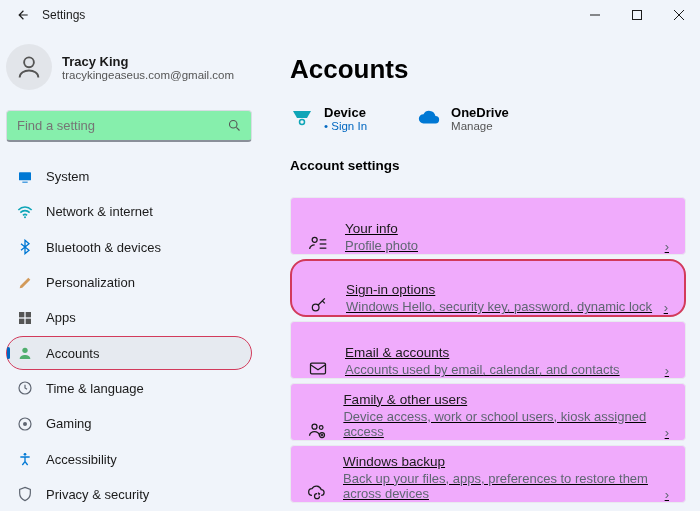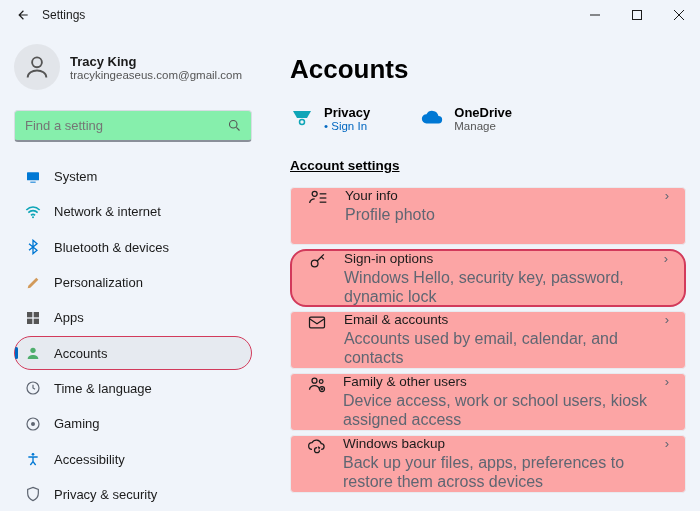--- a/index.html
+++ b/index.html
@@ -3,21 +3,21 @@
 <meta charset="utf-8">
 <style>
   * { box-sizing: border-box; margin: 0; padding: 0; font-family: "Segoe UI", sans-serif; }
   body { width: 700px; height: 511px; background: #f0f4fa; overflow: hidden; border-radius: 8px; }
   .titlebar { height: 30px; display: flex; align-items: center; padding: 0 0 0 10px; justify-content: space-between; }
   .titlebar .back { width: 26px; height: 26px; display: flex; align-items: center; justify-content: center; cursor: pointer; font-size: 14px; }
   .titlebar .title { font-size: 12px; margin-left: 6px; color: #1b1b1b; }
   .winctrls { margin-left: auto; display: flex; }
   .winctrls div { width: 42px; height: 30px; display: flex; align-items: center; justify-content: center; font-size: 11px; cursor: pointer; }
   .main { display: flex; height: calc(100% - 30px); }
-  .sidebar { width: 260px; padding: 14px 8px 0 14px; display: flex; flex-direction: column; }
+  .sidebar { width: 260px; padding: 14px 8px 0 6px; display: flex; flex-direction: column; }
   .userblock { display: flex; align-items: center; gap: 10px; margin-bottom: 20px; }
   .avatar { width: 46px; height: 46px; border-radius: 50%; background: #e2e5ea; display: flex; align-items: center; justify-content: center; }
   .userblock .nm { font-size: 13px; font-weight: 600; color: #1b1b1b; }
   .userblock .em { font-size: 11.5px; color: #555; }
   .searchwrap { position: relative; margin-bottom: 18px; }
   .search { width: 100%; height: 32px; border: 1px solid #d8dce3; border-bottom: 2px solid #8a8f99; background: #86efac; border-radius: 4px; padding: 0 32px 0 10px; font-size: 13px; outline: none; }
   .searchwrap .sicon { position: absolute; right: 10px; top: 8px; }
   .nav { flex: 1; overflow-y: auto; display: flex; flex-direction: column; gap: 2px; }
   .navitem { display: flex; align-items: center; height: 34px; padding: 0 10px; border-radius: 5px; cursor: pointer; gap: 13px; font-size: 13px; color: #1b1b1b; position: relative; border: 1px solid transparent; }
   .navitem.active { background: #e6eaf0; }
@@ -26,26 +26,26 @@
   .navitem .ic { width: 16px; height: 16px; display: flex; align-items: center; justify-content: center; }
   .content { flex: 1; padding: 24px 14px 0 30px; overflow-y: auto; }
   .content h1 { font-size: 26px; font-weight: 600; margin-bottom: 20px; }
   .toprow { display: flex; gap: 50px; margin-bottom: 26px; }
   .topitem { display: flex; gap: 10px; align-items: flex-start; }
   .topitem .tic { width: 24px; height: 24px; display: flex; align-items: center; justify-content: center; }
   .topitem .tt { font-size: 13px; font-weight: 600; }
   .topitem .ts { font-size: 11.5px; color: #555; }
   .topitem .ts.link { color: #0067c0; }
   .topitem .ts.link::before { content: "• "; }
-  h3 { font-size: 13.5px; font-weight: 600; margin-bottom: 14px; text-decoration: underline; }
-  .card { background: #fca5a5; border: 1px solid #e8eaef; border-radius: 4px; height: 58px; display: flex; align-items: flex-start; padding: 0 16px; margin-bottom: 4px; cursor: pointer; }
+  h3 { font-size: 13.5px; font-weight: 600; margin-bottom: 24px; }
+  .card { background: #f0abfc; border: 1px solid #e8eaef; border-radius: 4px; height: 58px; display: flex; align-items: flex-end; padding: 0 16px; margin-bottom: 4px; cursor: pointer; text-decoration: underline; }
   .card.hl { border: 2.5px solid #d23a5b; border-radius: 16px; }
   .card .cic { width: 22px; margin-right: 16px; display: flex; align-items: center; justify-content: center; }
   .card .ct { font-size: 13.5px; font-weight: 400; color: #1b1b1b; line-height: 1.2; }
-  .card .cs { font-size: 16px; color: #5f6672; line-height: 1.2; margin-top: 1px; }
+  .card .cs { font-size: 13px; color: #5f6672; line-height: 1.2; margin-top: 1px; }
   .card .chev { margin-left: auto; color: #5f6672; font-size: 13px; }
   .nav::-webkit-scrollbar, .content::-webkit-scrollbar { width: 4px; }
   .nav::-webkit-scrollbar-thumb, .content::-webkit-scrollbar-thumb { background: #c7ccd6; border-radius: 2px; }
 </style>
 </head>
 <body>
 
 <div class="titlebar">
   <div class="back">
     <svg width="14" height="14" viewBox="0 0 24 24">
@@ -192,21 +192,21 @@
 
     <div class="toprow">
       <div class="topitem">
         <span class="tic">
             <svg width="24" height="24" viewBox="0 0 24 24">
               <path d="M3 6h18l-4 7H7z" fill="#0ea5b7"></path>
               <circle cx="12" cy="17" r="2.5" fill="none" stroke="#0ea5b7" stroke-width="1.5"></circle>
             </svg>
           </span>
         <div>
-          <div class="tt">Privacy</div>
+          <div class="tt">Device</div>
           <div class="ts link">Sign In</div>
         </div>
       </div>
       <div class="topitem">
         <span class="tic">
             <svg width="26" height="18" viewBox="0 0 26 18">
               <path d="M7 16a5 5 0 010-10 7 7 0 0113 2 4 4 0 010 8z" fill="#0078d4"></path>
             </svg>
           </span>
         <div>

